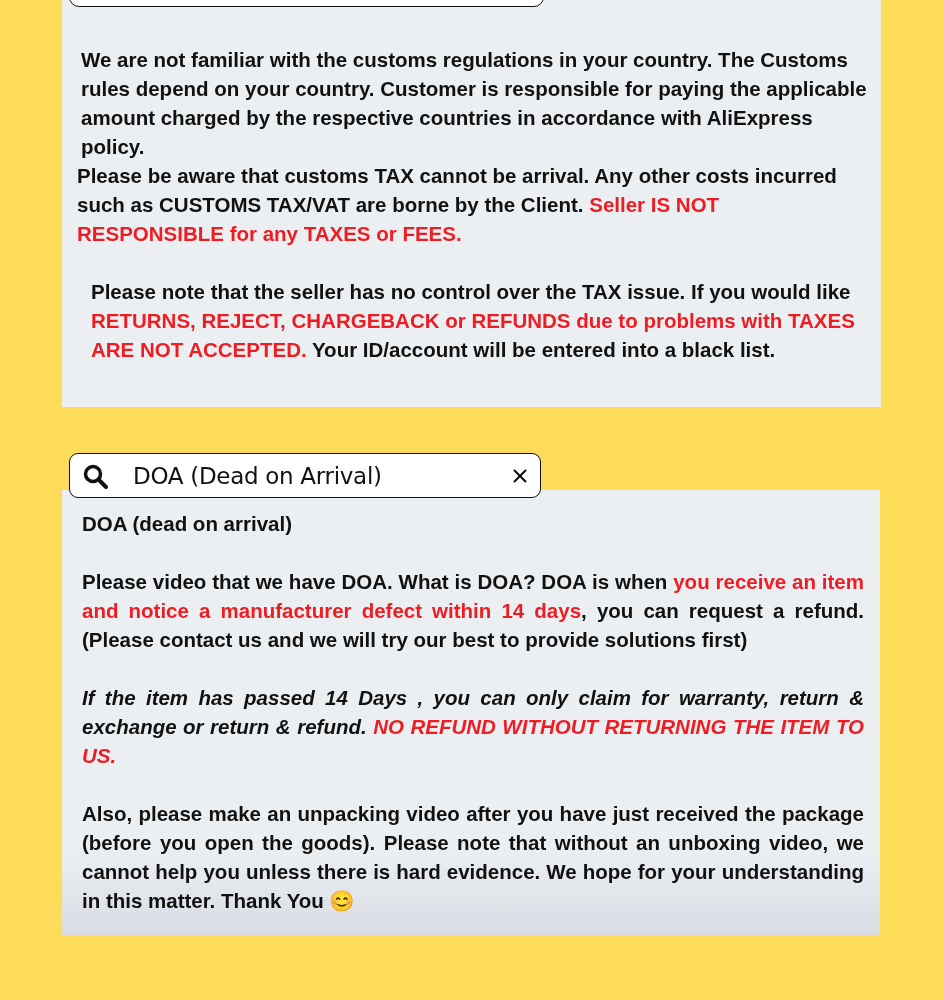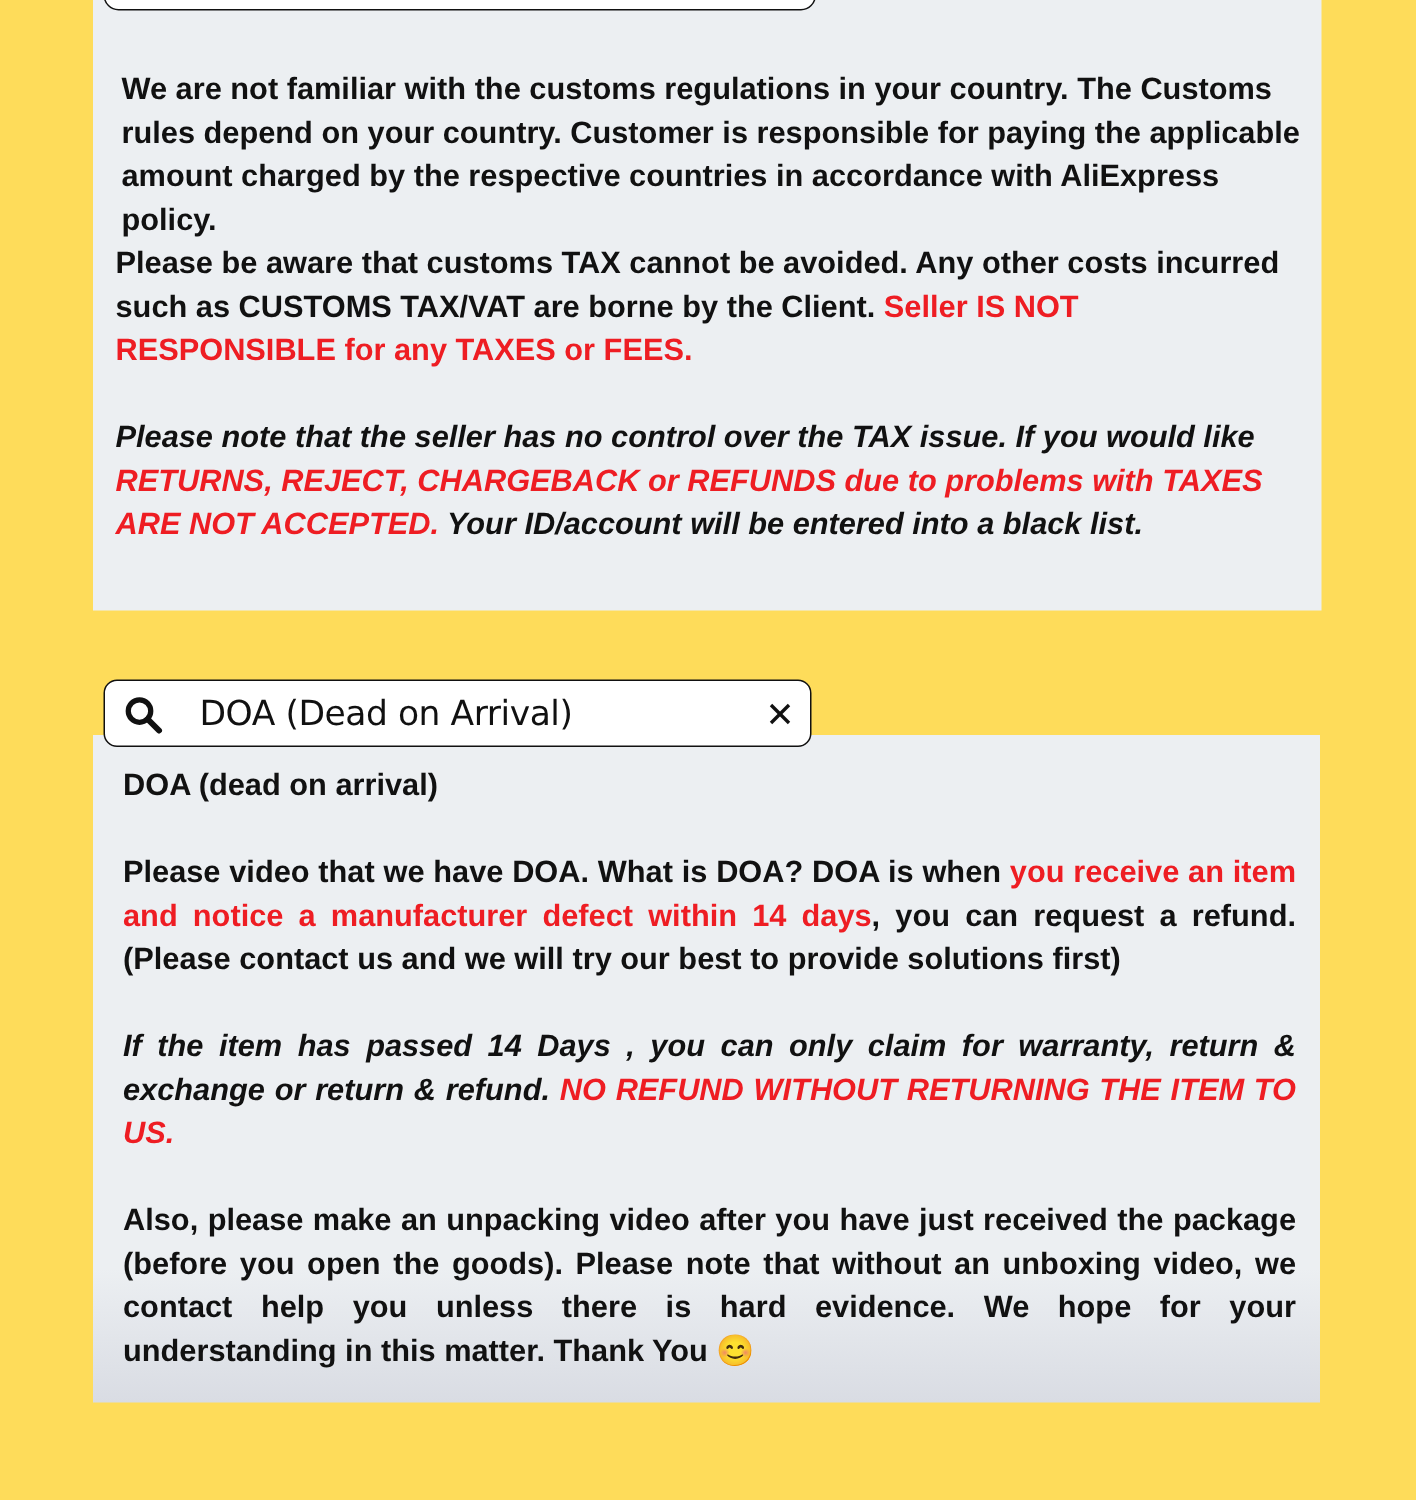--- a/index.html
+++ b/index.html
@@ -28,21 +28,21 @@
     font-weight: bold;
     font-size: 20.5px;
     line-height: 29px;
     margin: 0;
   }
   .red { color: #EE1D23; }
   .justify { text-align: justify; }
 
   #p1 { left: 81px; top: 45px; width: 790px; }
   #p2 { left: 77px; top: 161px; width: 790px; }
-  #p3 { left: 77px; top: 277px; width: 795px; font-style: italic; }
+  #p3 { left: 91px; top: 277px; width: 795px; }
 
   .search-bar {
     position: absolute; left: 69px; top: 453px; width: 472px; height: 45px;
     background: #fff; border: 1.5px solid #111; border-radius: 9px;
     box-sizing: border-box;
   }
   .search-icon { position: absolute; left: 12px; top: 9px; width: 28px; height: 28px; }
   .search-text {
     position: absolute; left: 63px; top: 8px;
     font-size: 23px; line-height: 28px; color: #111;
@@ -57,21 +57,21 @@
   #p7 { left: 82px; top: 799px; width: 782px; }
 </style>
 </head>
 <body>
 
 <div class="panel" id="panel-top"></div>
 <div class="top-search-remnant"></div>
 
 <p class="para" id="p1">We are not familiar with the customs regulations in your country. The Customs rules depend on your country. Customer is responsible for paying the applicable amount charged by the respective countries in accordance with AliExpress policy.</p>
 
-<p class="para" id="p2"><span>Please be aware that customs TAX cannot be avoided. Any other costs incurred such as CUSTOMS TAX/VAT are borne by the Client. </span><span class="red">Seller IS NOT RESPONSIBLE for any TAXES or FEES.</span></p>
+<p class="para" id="p2"><span>Please be aware that customs TAX cannot be arrival. Any other costs incurred such as CUSTOMS TAX/VAT are borne by the Client. </span><span class="red">Seller IS NOT RESPONSIBLE for any TAXES or FEES.</span></p>
 
 <p class="para" id="p3"><span>Please note that the seller has no control over the TAX issue. If you would like </span><span class="red">RETURNS, REJECT, CHARGEBACK or REFUNDS due to problems with TAXES ARE NOT ACCEPTED.</span><span> Your ID/account will be entered into a black list.</span></p>
 
 <div class="panel" id="panel-bottom"></div>
 
 <div class="search-bar">
   <span class="search-icon">
     <svg width="28" height="28" viewBox="0 0 28 28">
       <circle cx="11" cy="11" r="7.5" fill="none" stroke="#111" stroke-width="3.5"></circle>
       <line x1="16.5" y1="16.5" x2="24" y2="24" stroke="#111" stroke-width="4" stroke-linecap="round"></line>
@@ -85,13 +85,13 @@
     </svg>
   </span>
 </div>
 
 <p class="para" id="p4">DOA (dead on arrival)</p>
 
 <p class="para justify" id="p5"><span>Please video that we have DOA. What is DOA? DOA is when </span><span class="red">you receive an item and notice a manufacturer defect within 14 days</span><span>, you can request a refund. (Please contact us and we will try our best to provide solutions first)</span></p>
 
 <p class="para justify" id="p6"><span>If the item has passed 14 Days , you can only claim for warranty, return &amp; exchange or return &amp; refund. </span><span class="red">NO REFUND WITHOUT RETURNING THE ITEM TO US.</span></p>
 
-<p class="para justify" id="p7">Also, please make an unpacking video after you have just received the package (before you open the goods). Please note that without an unboxing video, we contact help you unless there is hard evidence. We hope for your understanding in this matter. Thank You 😊</p>
+<p class="para justify" id="p7">Also, please make an unpacking video after you have just received the package (before you open the goods). Please note that without an unboxing video, we cannot help you unless there is hard evidence. We hope for your understanding in this matter. Thank You 😊</p>
 
 </body></html>

